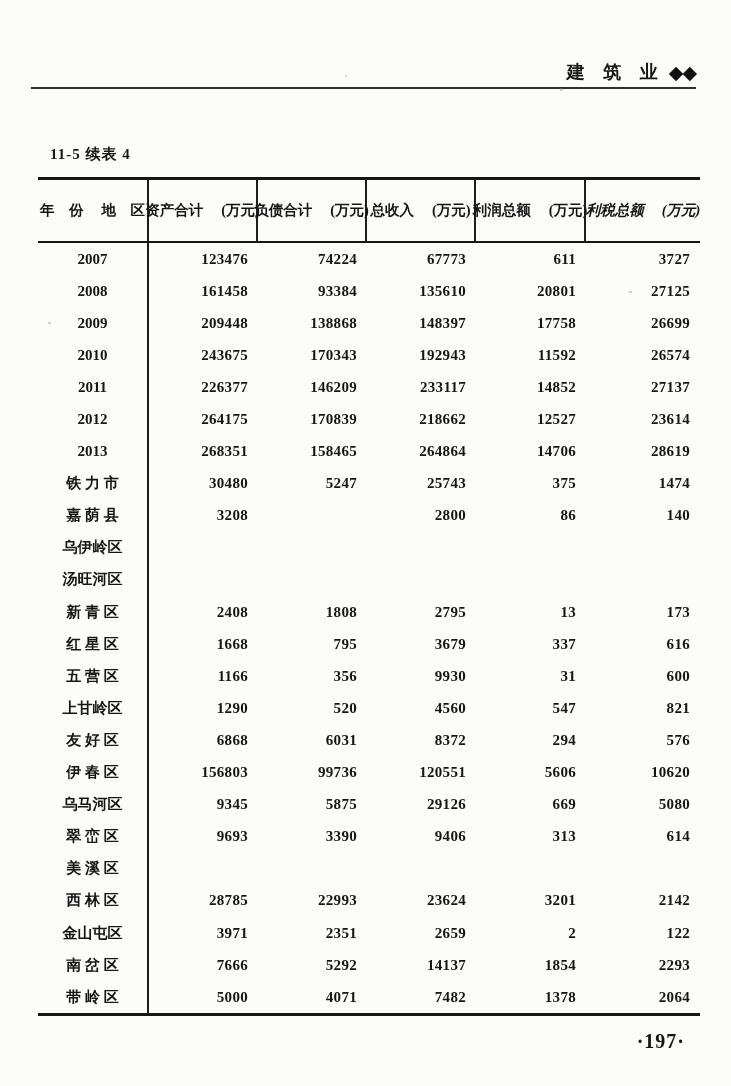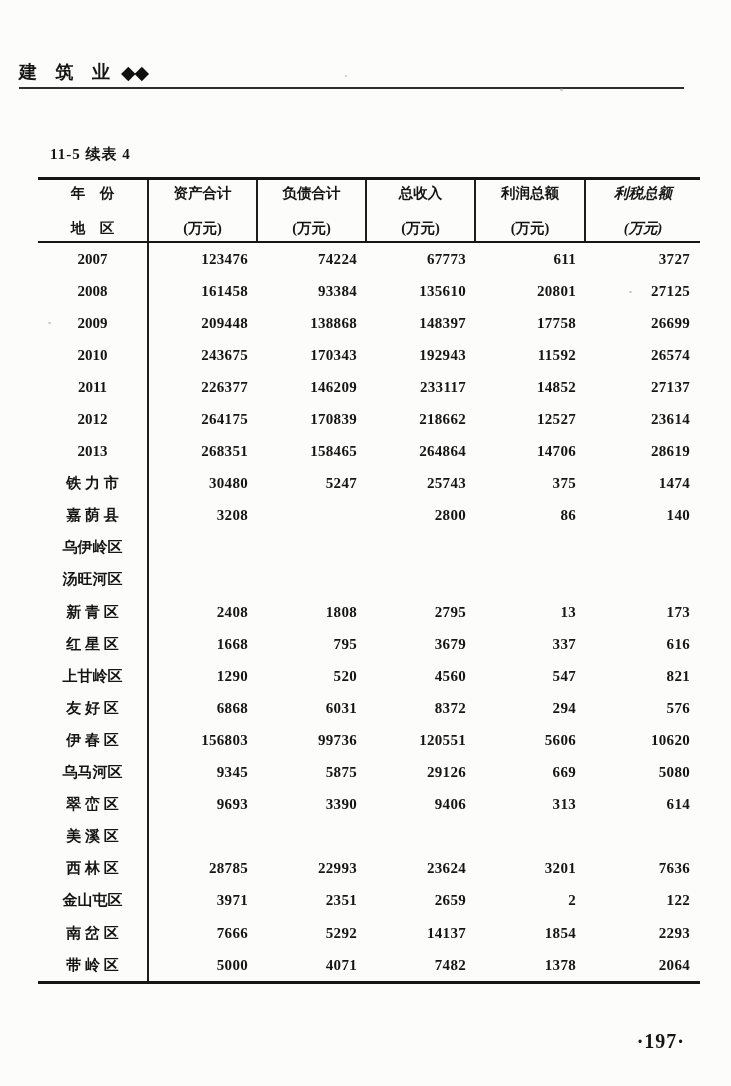--- a/index.html
+++ b/index.html
@@ -6,23 +6,24 @@
   body {
     width:731px; height:1086px;
     background:#fcfcfa;
     font-family:"Liberation Serif", serif;
     color:#151515;
     position:relative;
     overflow:hidden;
   }
   
   .masthead {
-    position:absolute; left:19px; top:60px; width:665px;
+    position:absolute; left:31px; top:60px; width:665px;
     border-bottom:2.5px solid #2f2f2f;
     padding-bottom:3px;
+    text-align:right;
     white-space:nowrap;
   }
   .masthead-text {
     font-size:18px; font-weight:700; letter-spacing:7px;
     vertical-align:bottom;
   }
   .diamonds {
     font-size:19px; letter-spacing:-1px; vertical-align:bottom; color:#101010;
   }
   
@@ -35,21 +36,21 @@
     position:absolute; left:38px; top:177px; width:662px;
     border-top:3px solid #161616;
   }
   .thead {
     display:grid;
     grid-template-columns:111px 109px 109px 109px 110px 114px;
     height:61px;
     border-bottom:2.5px solid #161616;
   }
   .hcell {
-    display:flex; flex-direction:column; justify-content:center; align-items:center;
+    display:flex; flex-direction:row; justify-content:center; align-items:center;
     gap:18px;
     font-size:14.5px; font-weight:700; line-height:1.15;
     border-right:2px solid #1d1d1d;
     white-space:pre;
   }
   .hcell:last-child { border-right:none;font-style:italic; }
   .tbody {
     border-bottom:3px solid #161616;
   }
   .trow {
@@ -216,20 +217,28 @@
         </div>
         <div class="trow">
           <div class="cell label">红 星 区</div>
           <div class="cell num">1668</div>
           <div class="cell num">795</div>
           <div class="cell num">3679</div>
           <div class="cell num">337</div>
           <div class="cell num">616</div>
         </div>
         <div class="trow">
+          <div class="cell label">五 营 区</div>
+          <div class="cell num">1166</div>
+          <div class="cell num">356</div>
+          <div class="cell num">9930</div>
+          <div class="cell num">31</div>
+          <div class="cell num">600</div>
+        </div>
+        <div class="trow">
           <div class="cell label">上甘岭区</div>
           <div class="cell num">1290</div>
           <div class="cell num">520</div>
           <div class="cell num">4560</div>
           <div class="cell num">547</div>
           <div class="cell num">821</div>
         </div>
         <div class="trow">
           <div class="cell label">友 好 区</div>
           <div class="cell num">6868</div>
@@ -269,21 +278,21 @@
           <div class="cell num"></div>
           <div class="cell num"></div>
           <div class="cell num"></div>
         </div>
         <div class="trow">
           <div class="cell label">西 林 区</div>
           <div class="cell num">28785</div>
           <div class="cell num">22993</div>
           <div class="cell num">23624</div>
           <div class="cell num">3201</div>
-          <div class="cell num">7636</div>
+          <div class="cell num">2142</div>
         </div>
         <div class="trow">
           <div class="cell label">金山屯区</div>
           <div class="cell num">3971</div>
           <div class="cell num">2351</div>
           <div class="cell num">2659</div>
           <div class="cell num">2</div>
           <div class="cell num">122</div>
         </div>
         <div class="trow">

